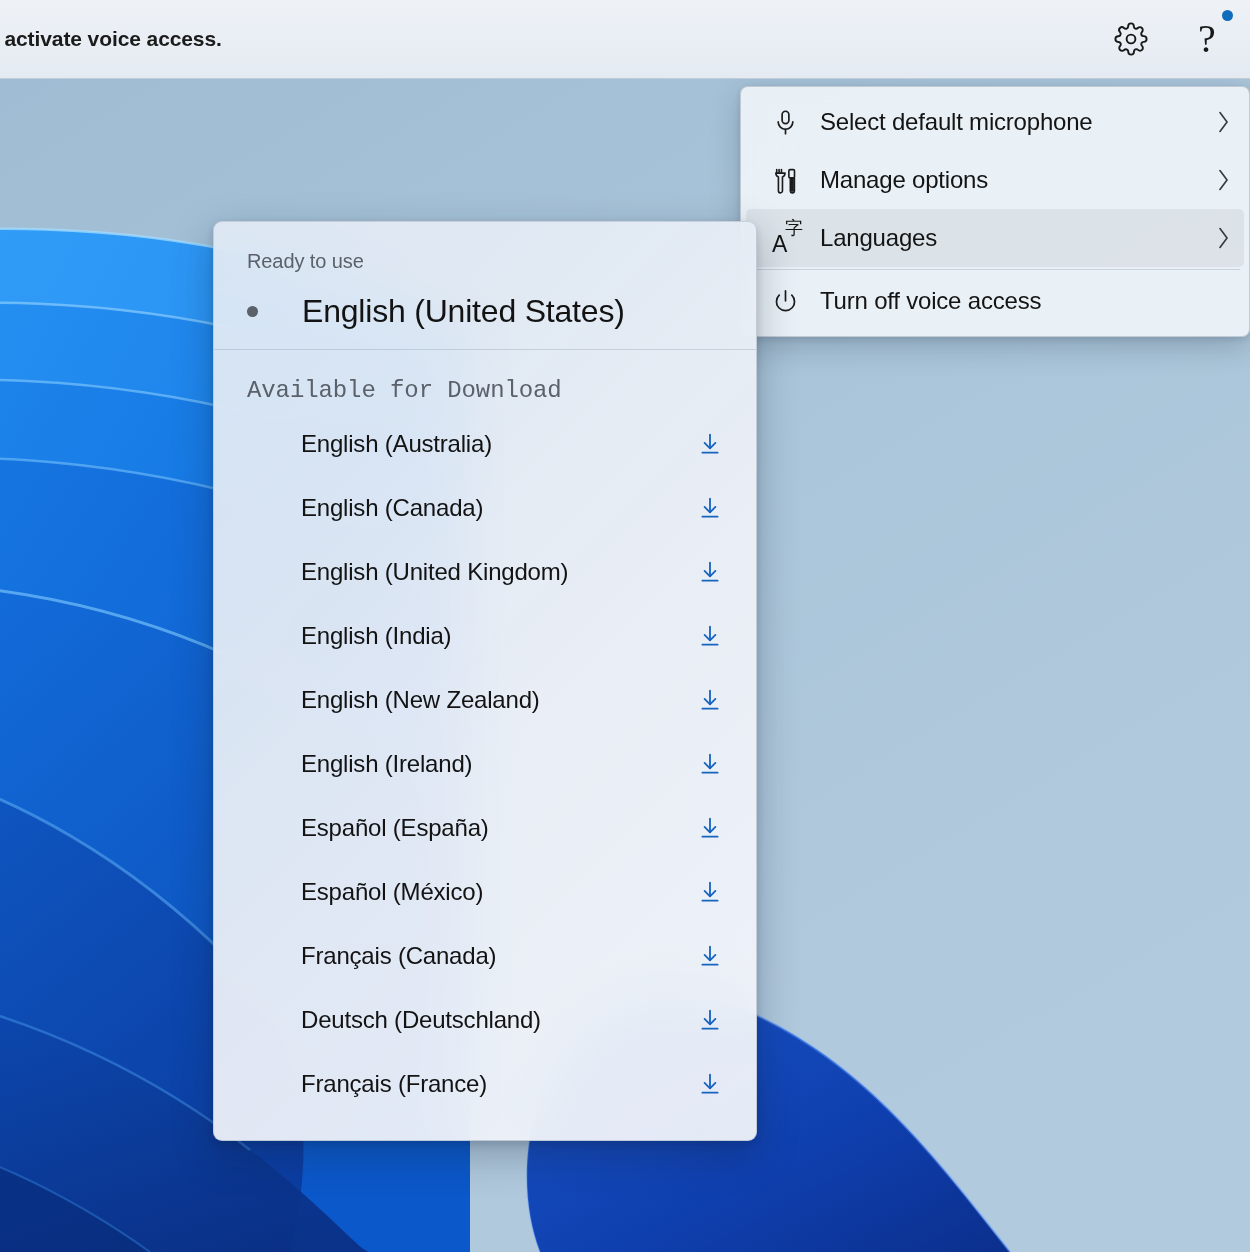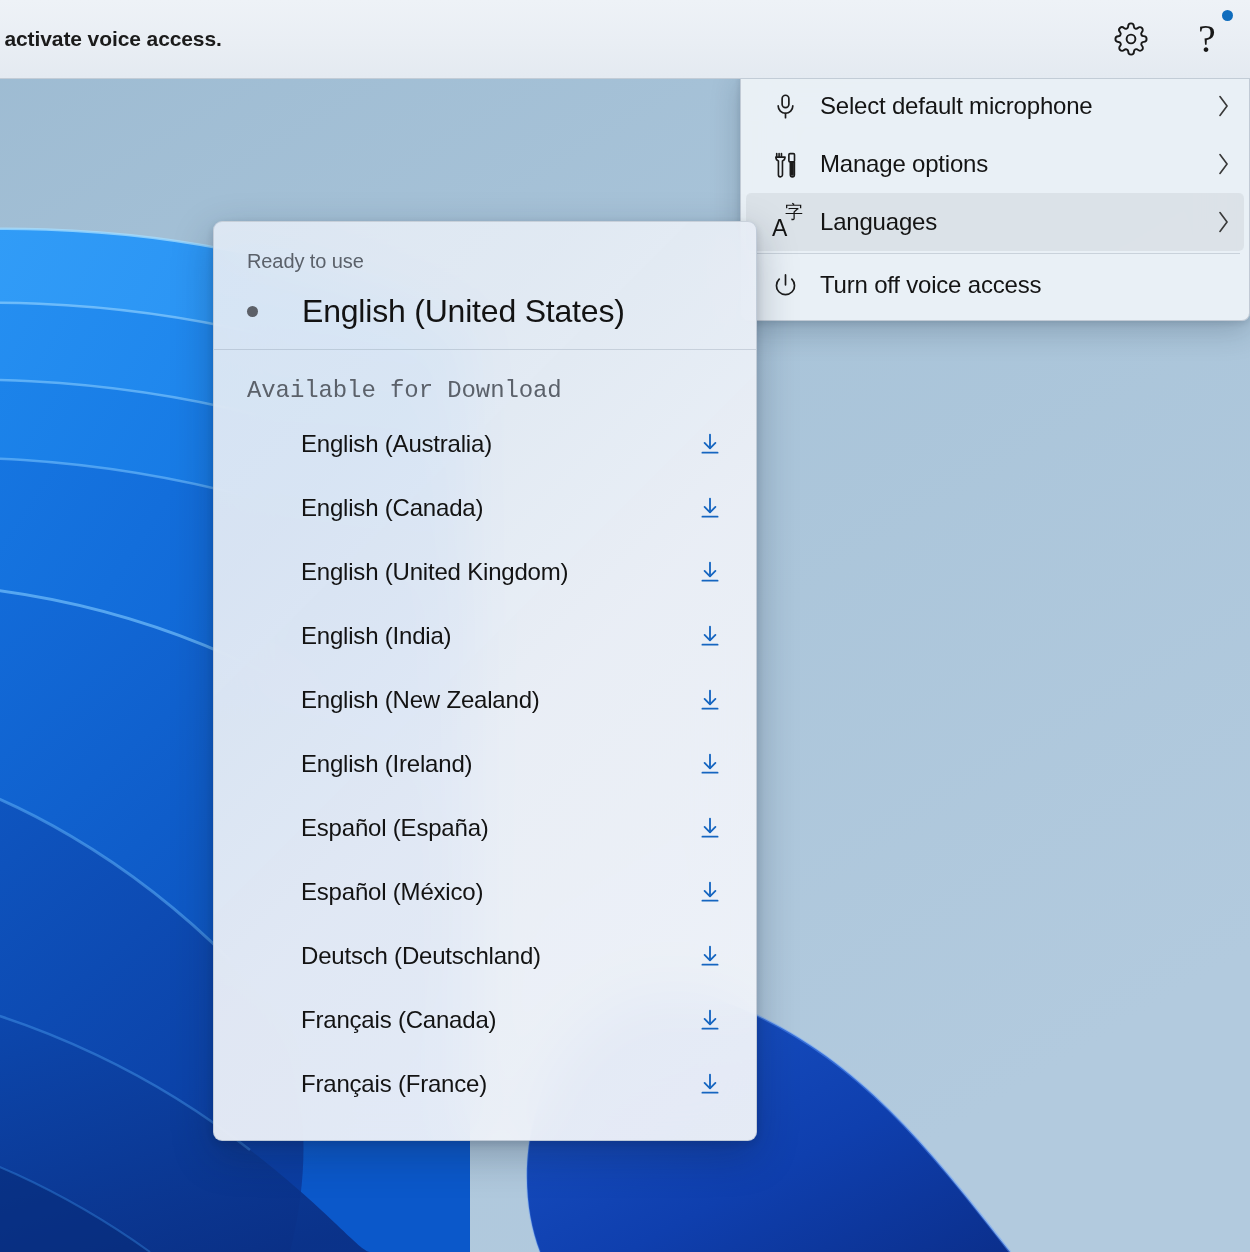--- a/index.html
+++ b/index.html
@@ -73,21 +73,21 @@
     position: absolute;
     top: -6px; right: -3px;
     width: 11px; height: 11px;
     border-radius: 50%;
     background: #0f6cbd;
   }
 
   
   .ctx-menu {
     position: absolute;
-    left: 740px; top: 70px;
+    left: 740px; top: 86px;
     width: 510px;
     background: rgba(238,243,248,0.93);
     border: 1px solid rgba(160,172,186,0.55);
     border-radius: 8px;
     box-shadow: 0 10px 30px rgba(20,35,55,0.22), 0 2px 7px rgba(20,35,55,0.13);
     padding: 6px 5px 6px 5px;
     z-index: 30;
     backdrop-filter: blur(24px);
   }
   .ctx-item {
@@ -436,32 +436,32 @@
         <span class="dl-icon">
           <svg width="26" height="26" viewBox="0 0 24 24" fill="none" stroke="currentColor" stroke-width="1.7" stroke-linecap="round" stroke-linejoin="round">
             <path d="M12 3.5 L12 15.5"></path>
               <path d="M7 11 L12 16 L17 11"></path>
               <path d="M5 20 L19 20"></path>
           </svg>
         </span>
       </div>
 
       <div class="lp-row">
+        <span class="lp-row-label">Français (Canada)</span>
+        <span class="dl-icon">
+          <svg width="26" height="26" viewBox="0 0 24 24" fill="none" stroke="currentColor" stroke-width="1.7" stroke-linecap="round" stroke-linejoin="round">
+            <path d="M12 3.5 L12 15.5"></path>
+              <path d="M7 11 L12 16 L17 11"></path>
+              <path d="M5 20 L19 20"></path>
+          </svg>
+        </span>
+      </div>
+
+      <div class="lp-row">
         <span class="lp-row-label">Deutsch (Deutschland)</span>
-        <span class="dl-icon">
-          <svg width="26" height="26" viewBox="0 0 24 24" fill="none" stroke="currentColor" stroke-width="1.7" stroke-linecap="round" stroke-linejoin="round">
-            <path d="M12 3.5 L12 15.5"></path>
-              <path d="M7 11 L12 16 L17 11"></path>
-              <path d="M5 20 L19 20"></path>
-          </svg>
-        </span>
-      </div>
-
-      <div class="lp-row">
-        <span class="lp-row-label">Français (Canada)</span>
         <span class="dl-icon">
           <svg width="26" height="26" viewBox="0 0 24 24" fill="none" stroke="currentColor" stroke-width="1.7" stroke-linecap="round" stroke-linejoin="round">
             <path d="M12 3.5 L12 15.5"></path>
               <path d="M7 11 L12 16 L17 11"></path>
               <path d="M5 20 L19 20"></path>
           </svg>
         </span>
       </div>
 
       <div class="lp-row">

